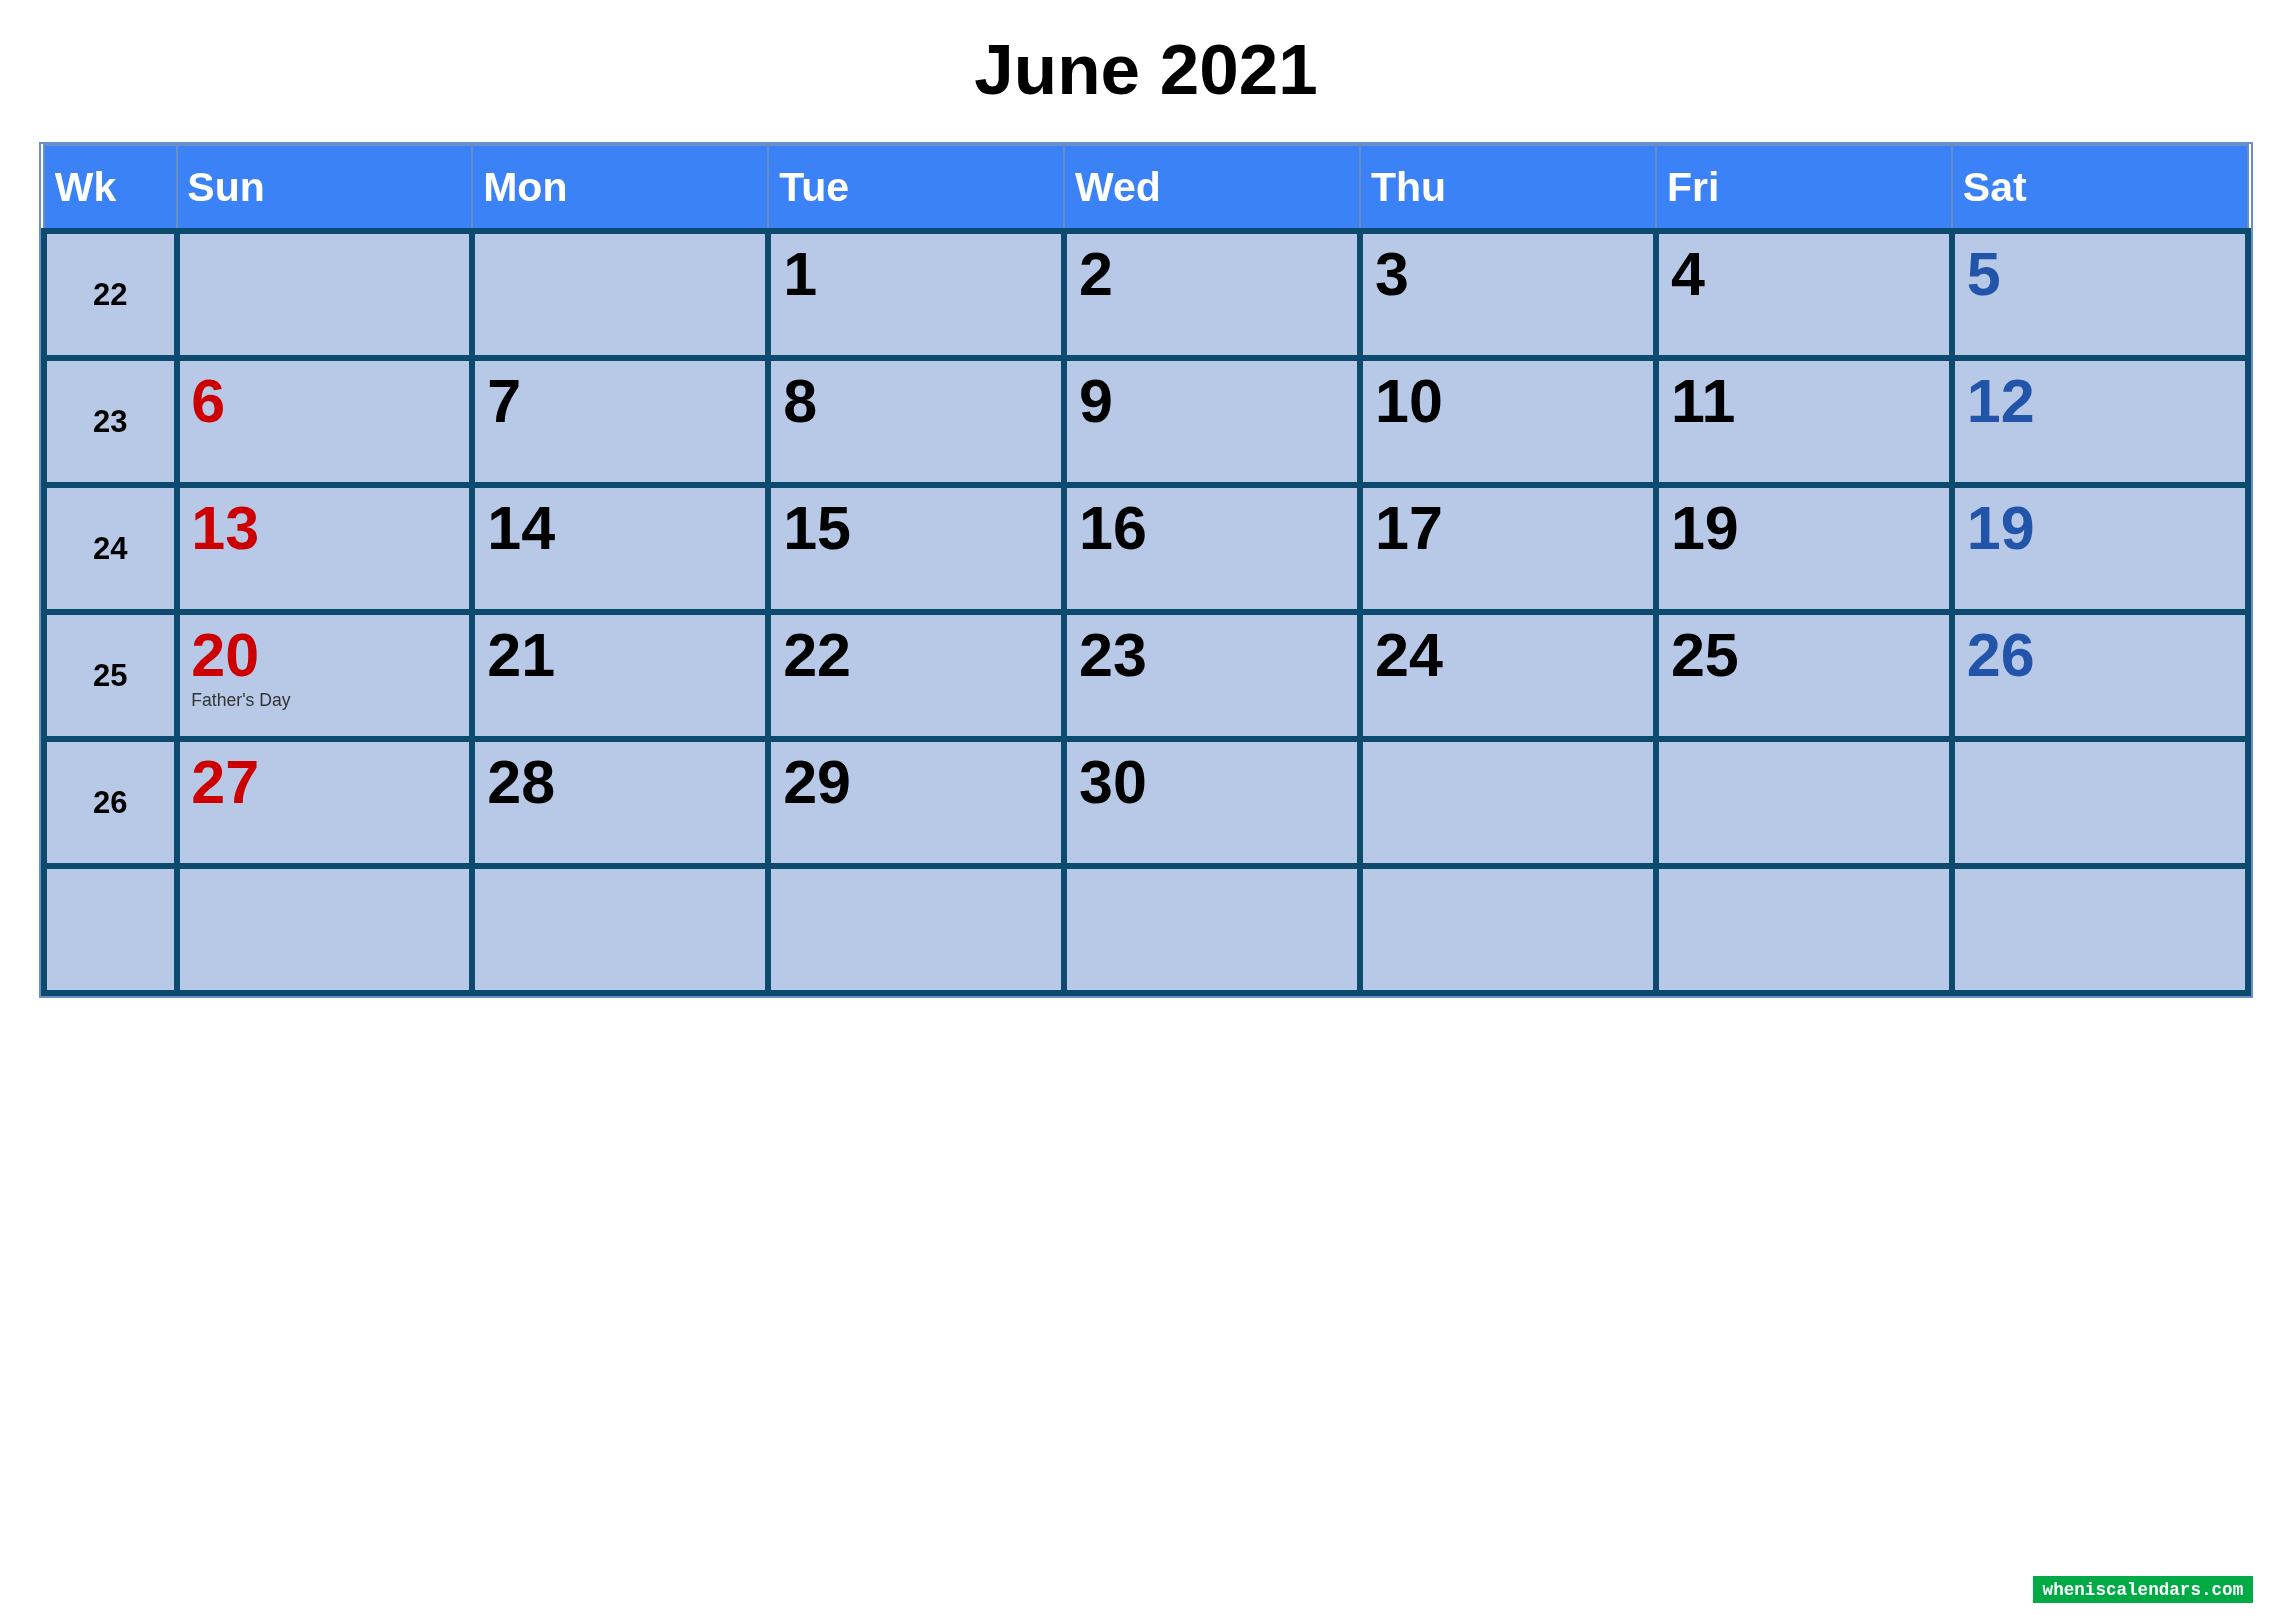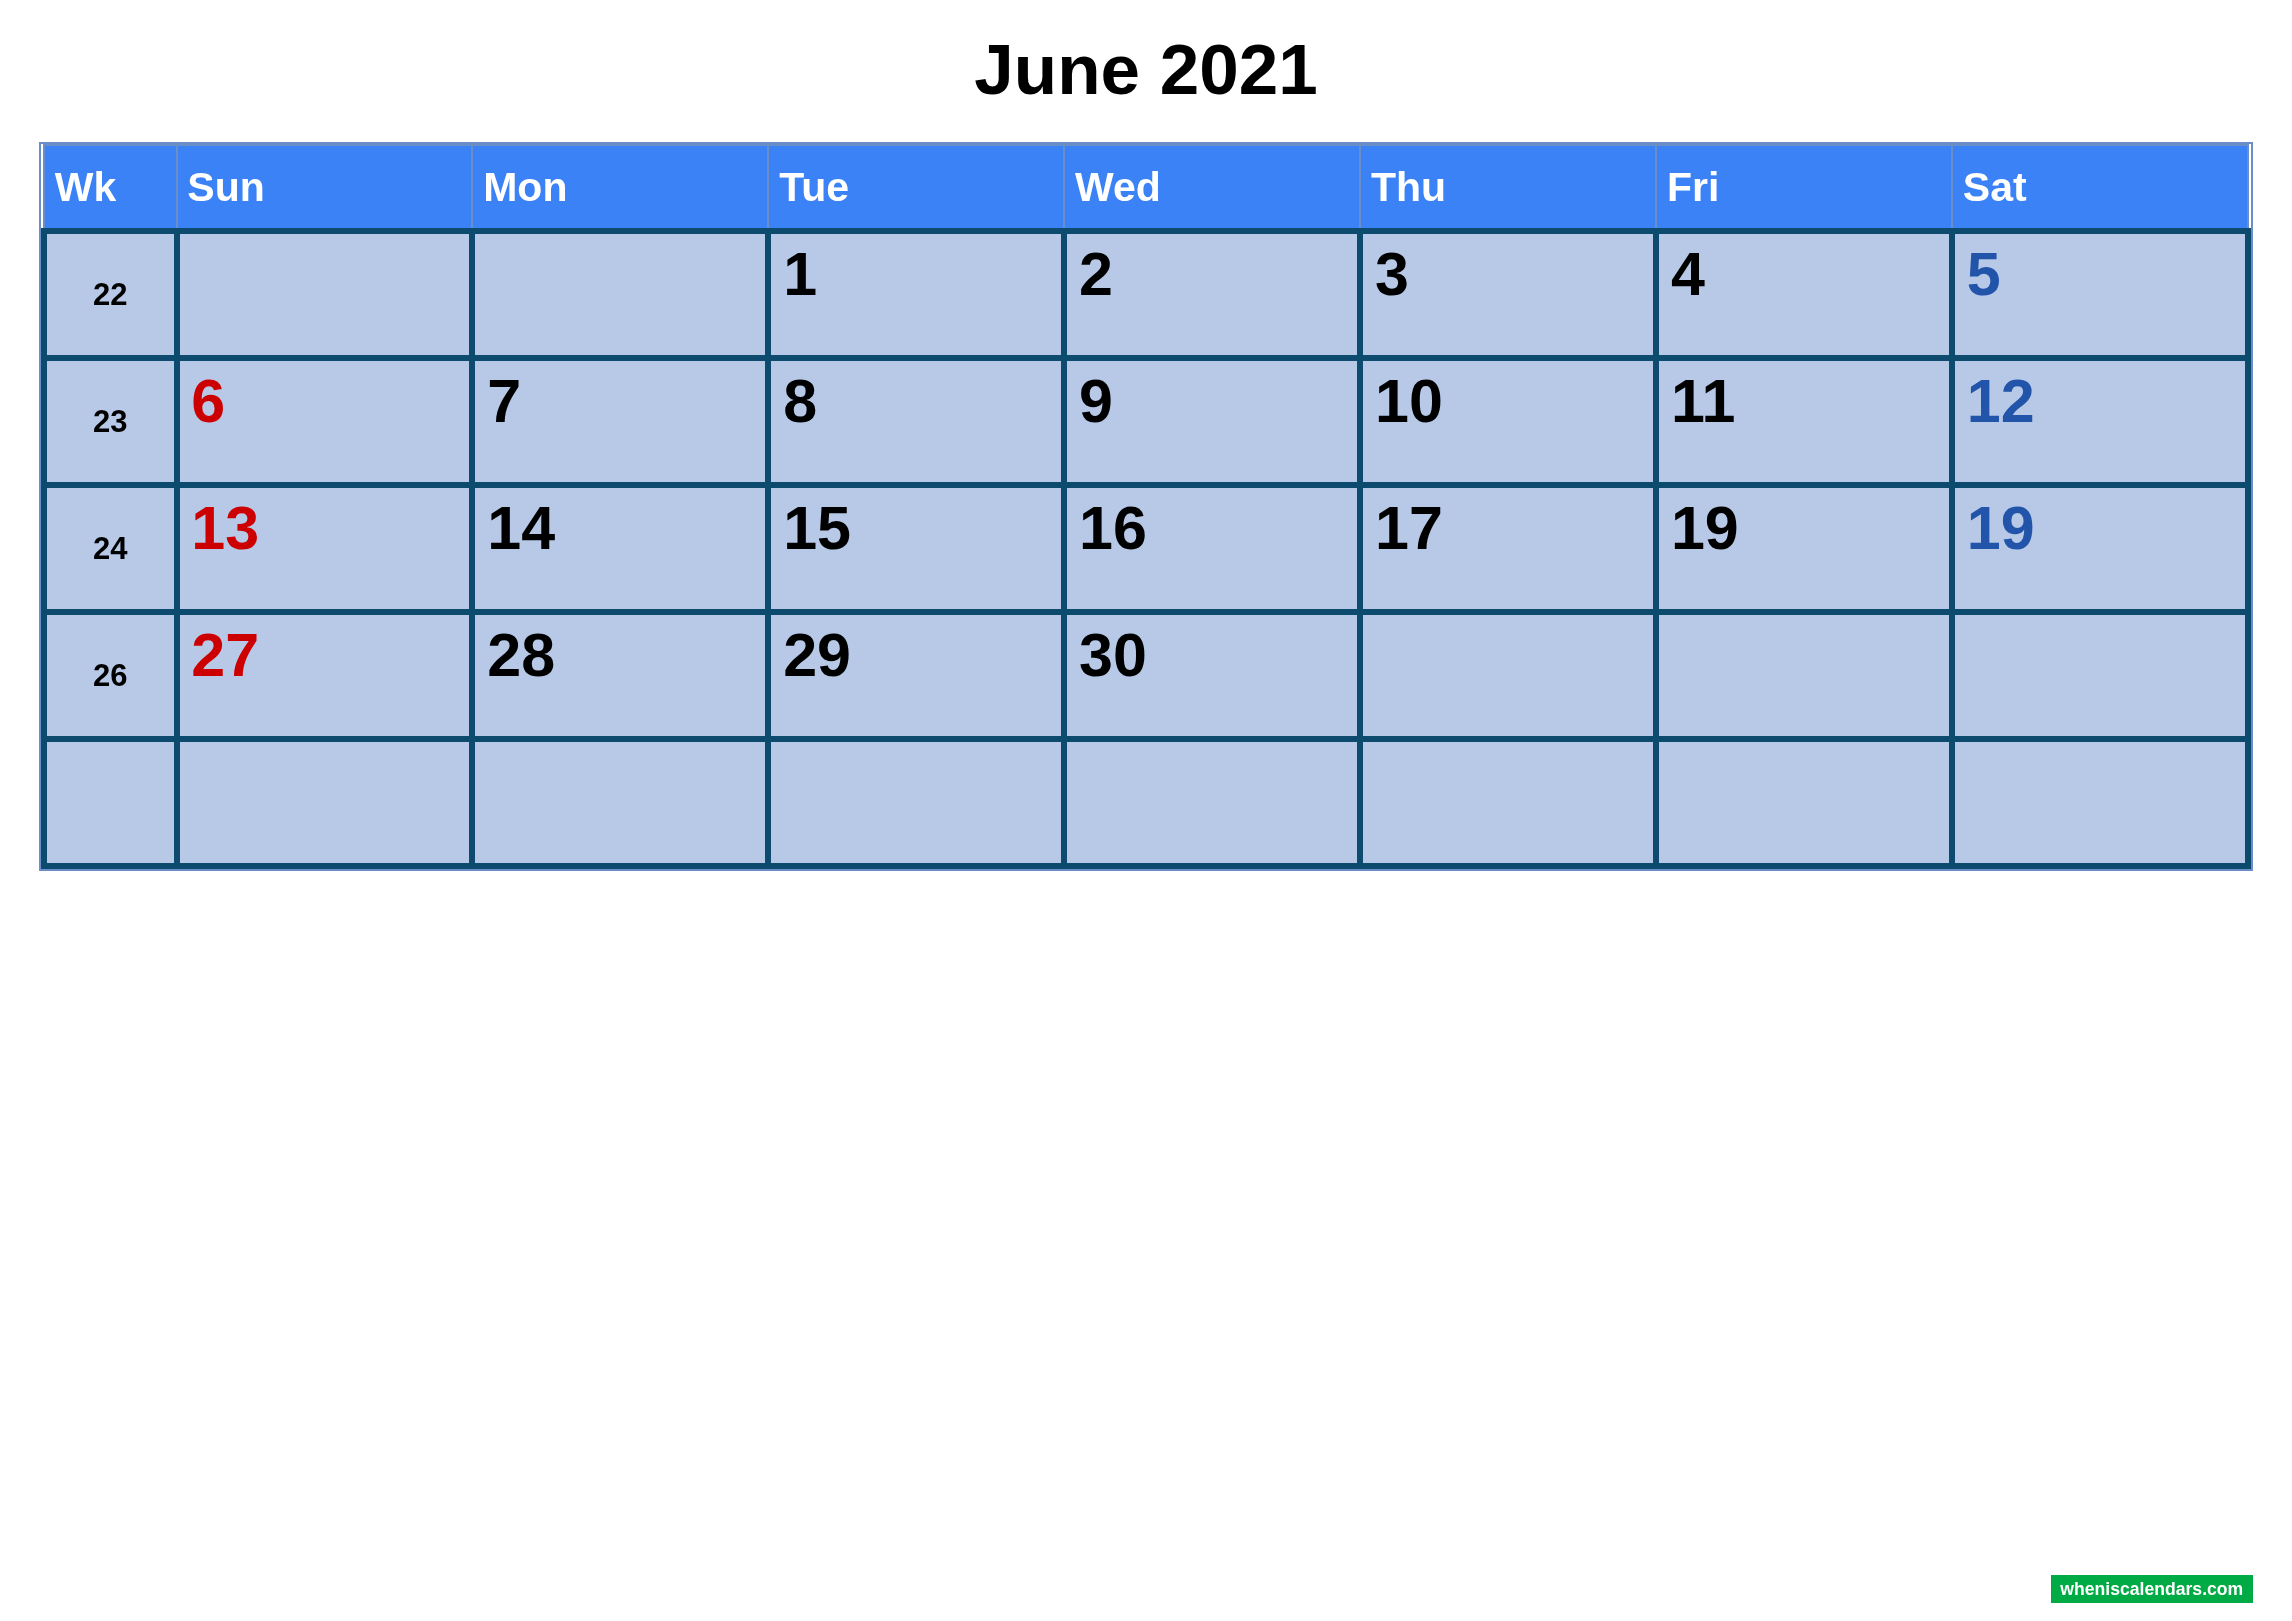--- a/index.html
+++ b/index.html
@@ -107,21 +107,21 @@
     }
 
     .watermark {
       position: absolute;
       bottom: 17.6px;
       right: 39px;
       background-color: #00aa44;
       color: #ffffff;
       font-size: 17.6px;
       font-weight: bold;
-      font-family: Liberation Sans, sans-serif;
+      font-family: Liberation Mono, monospace;
       padding: 3.9px 9.8px;
       text-decoration: none;
     }
 
     .watermark span {
       color: #ffffff;
     }
 
   </style>
 </head>
@@ -206,20 +206,45 @@
             <div class="day-number">17</div>
           </td>
           <td class="day-cell">
             <div class="day-number">19</div>
           </td>
           <td class="day-cell">
             <div class="day-number saturday">19</div>
           </td>
         </tr>
         <tr>
+          <td class="wk-cell">25</td>
+          <td class="day-cell">
+            <div class="day-number sunday">20</div>
+            <div class="day-note">Father's Day</div>
+          </td>
+          <td class="day-cell">
+            <div class="day-number">21</div>
+          </td>
+          <td class="day-cell">
+            <div class="day-number">22</div>
+          </td>
+          <td class="day-cell">
+            <div class="day-number">23</div>
+          </td>
+          <td class="day-cell">
+            <div class="day-number">24</div>
+          </td>
+          <td class="day-cell">
+            <div class="day-number">25</div>
+          </td>
+          <td class="day-cell">
+            <div class="day-number saturday">26</div>
+          </td>
+        </tr>
+        <tr>
           <td class="wk-cell">26</td>
           <td class="day-cell">
             <div class="day-number sunday">27</div>
           </td>
           <td class="day-cell">
             <div class="day-number">28</div>
           </td>
           <td class="day-cell">
             <div class="day-number">29</div>
           </td>

